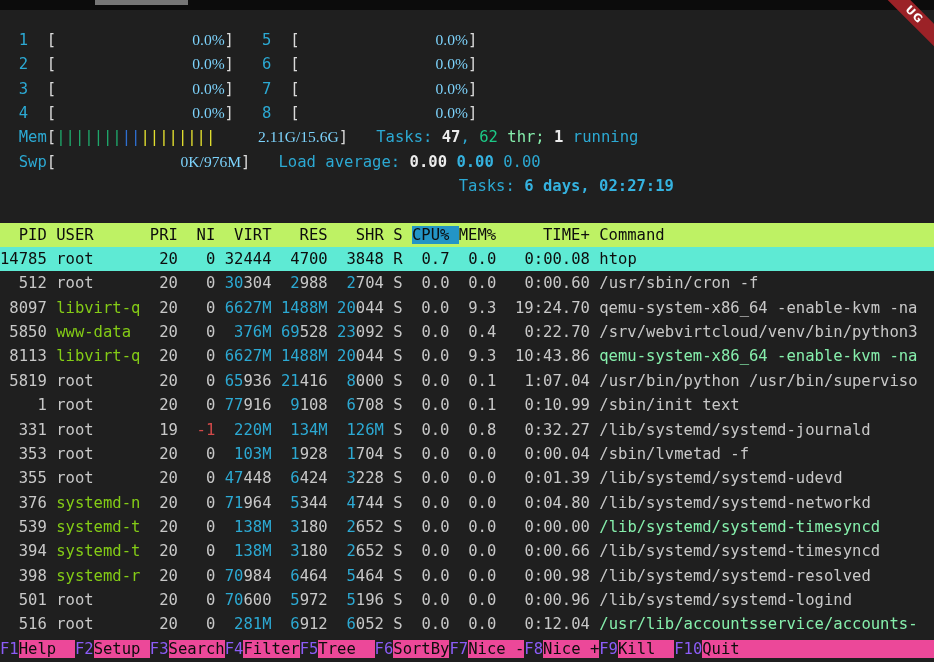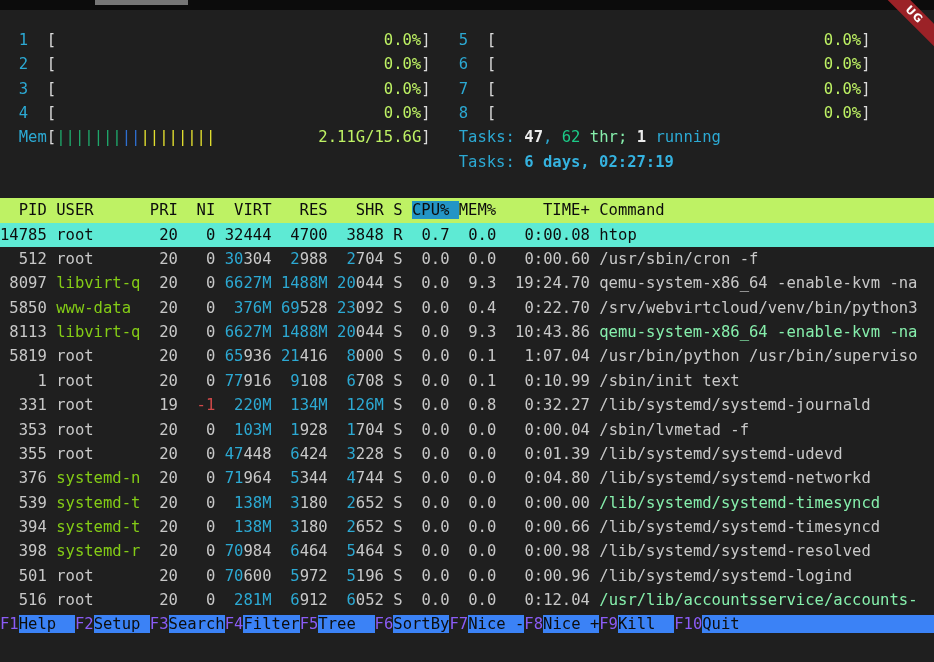--- a/index.html
+++ b/index.html
@@ -15,48 +15,49 @@
   .line{white-space:pre;height:24.35px;color:#c8c8c8;}
   .cyan{color:#2ca9d3;}
   .bcyan{color:#35b2df;font-weight:bold;}
   .white{color:#c8c8c8;}
   .bwhite{color:#ececec;font-weight:bold;}
   .dim{color:#84cc16;}
   .green{color:#86efac;}
   .bgreen{color:#1cc987;font-weight:normal;}
   .red{color:#d14949;}
   .bracket{color:#dadada;}
-  .mval{color:#bef264;}
+  .mval{color:#7dd3fc;font-family:Liberation Serif, serif;}
   .bar-green{color:#1fa86b;}
   .bar-blue{color:#2f6fd0;}
   .bar-yellow{color:#e2df30;}
   .hdr{background:#bef264;color:#0d0d0d;}
   .hdr span{color:#0d0d0d;}
   .hdr .sortcol{background:#2395c6;}
   .prow.sel{background:#5eead4;}
   .prow.sel span{color:#0d0d0d !important;font-weight:normal;}
   .fk .key{color:#8b5cf6;}
-  .fk .flab{background:#3b82f6;color:#0d0d0d;}
+  .fk .flab{background:#ec4899;color:#0d0d0d;}
 </style>
 </head>
 <body>
 
 <div class="screen">
   <div class="topbar">
     <div class="tab"></div>
   </div>
   <div class="ribbon-wrap">
     <div class="ribbon-band">UG</div>
   </div>
   <div class="term" id="term">
       <div class="line"><span class="cyan">  1  </span><span class="bracket">[</span><span class="mval">                                   0.0%</span><span class="bracket">]</span><span>   </span><span class="cyan">5  </span><span class="bracket">[</span><span class="mval">                                   0.0%</span><span class="bracket">]</span></div>
       <div class="line"><span class="cyan">  2  </span><span class="bracket">[</span><span class="mval">                                   0.0%</span><span class="bracket">]</span><span>   </span><span class="cyan">6  </span><span class="bracket">[</span><span class="mval">                                   0.0%</span><span class="bracket">]</span></div>
       <div class="line"><span class="cyan">  3  </span><span class="bracket">[</span><span class="mval">                                   0.0%</span><span class="bracket">]</span><span>   </span><span class="cyan">7  </span><span class="bracket">[</span><span class="mval">                                   0.0%</span><span class="bracket">]</span></div>
       <div class="line"><span class="cyan">  4  </span><span class="bracket">[</span><span class="mval">                                   0.0%</span><span class="bracket">]</span><span>   </span><span class="cyan">8  </span><span class="bracket">[</span><span class="mval">                                   0.0%</span><span class="bracket">]</span></div>
       <div class="line"><span class="cyan">  Mem</span><span class="bracket">[</span><span class="bar-green">|||||||</span><span class="bar-blue">||</span><span class="bar-yellow">||||||||</span><span class="mval">           2.11G/15.6G</span><span class="bracket">]</span><span>   </span><span class="cyan">Tasks: </span><span class="bwhite">47</span><span class="cyan">, </span><span class="bgreen">62</span><span class="green"> thr; </span><span class="bwhite">1</span><span class="cyan"> running</span></div>
+      <div class="line"><span class="cyan">  Swp</span><span class="bracket">[</span><span class="mval">                                0K/976M</span><span class="bracket">]</span><span>   </span><span class="cyan">Load average: </span><span class="bwhite">0.00</span><span> </span><span class="bcyan">0.00</span><span> </span><span class="cyan">0.00</span></div>
       <div class="line"><span>                                                 </span><span class="cyan">Tasks: </span><span class="bcyan">6 days, 02:27:19</span></div>
       <div class="line"> </div>
       <div class="line hdr"><span>  PID </span><span>USER      </span><span>PRI </span><span> NI </span><span> VIRT </span><span>  RES </span><span>  SHR </span><span>S </span><span class="sortcol">CPU% </span><span>MEM% </span><span>    TIME+ </span><span>Command</span></div>
       <div class="line prow sel"><span class="white">14785 </span><span class="white">root      </span><span class="white"> 20 </span><span class="white">  0 </span><span class="cyan">32</span><span class="white">444</span><span class="white"> </span><span class="white"> </span><span class="cyan">4</span><span class="white">700</span><span class="white"> </span><span class="white"> </span><span class="cyan">3</span><span class="white">848</span><span class="white"> </span><span class="white">R </span><span class="white"> 0.7 </span><span class="white"> 0.0 </span><span class="white">  0:00.08 </span><span class="white">htop</span></div>
       <div class="line prow"><span class="white">  512 </span><span class="white">root      </span><span class="white"> 20 </span><span class="white">  0 </span><span class="cyan">30</span><span class="white">304</span><span class="white"> </span><span class="white"> </span><span class="cyan">2</span><span class="white">988</span><span class="white"> </span><span class="white"> </span><span class="cyan">2</span><span class="white">704</span><span class="white"> </span><span class="white">S </span><span class="white"> 0.0 </span><span class="white"> 0.0 </span><span class="white">  0:00.60 </span><span class="white">/usr/sbin/cron -f</span></div>
       <div class="line prow"><span class="white"> 8097 </span><span class="dim">libvirt-q </span><span class="white"> 20 </span><span class="white">  0 </span><span class="cyan">6627M</span><span class="white"> </span><span class="cyan">1488M</span><span class="white"> </span><span class="cyan">20</span><span class="white">044</span><span class="white"> </span><span class="white">S </span><span class="white"> 0.0 </span><span class="white"> 9.3 </span><span class="white"> 19:24.70 </span><span class="white">qemu-system-x86_64 -enable-kvm -na</span></div>
       <div class="line prow"><span class="white"> 5850 </span><span class="dim">www-data  </span><span class="white"> 20 </span><span class="white">  0 </span><span class="white"> </span><span class="cyan">376M</span><span class="white"> </span><span class="cyan">69</span><span class="white">528</span><span class="white"> </span><span class="cyan">23</span><span class="white">092</span><span class="white"> </span><span class="white">S </span><span class="white"> 0.0 </span><span class="white"> 0.4 </span><span class="white">  0:22.70 </span><span class="white">/srv/webvirtcloud/venv/bin/python3</span></div>
       <div class="line prow"><span class="white"> 8113 </span><span class="dim">libvirt-q </span><span class="white"> 20 </span><span class="white">  0 </span><span class="cyan">6627M</span><span class="white"> </span><span class="cyan">1488M</span><span class="white"> </span><span class="cyan">20</span><span class="white">044</span><span class="white"> </span><span class="white">S </span><span class="white"> 0.0 </span><span class="white"> 9.3 </span><span class="white"> 10:43.86 </span><span class="green">qemu-system-x86_64 -enable-kvm -na</span></div>
       <div class="line prow"><span class="white"> 5819 </span><span class="white">root      </span><span class="white"> 20 </span><span class="white">  0 </span><span class="cyan">65</span><span class="white">936</span><span class="white"> </span><span class="cyan">21</span><span class="white">416</span><span class="white"> </span><span class="white"> </span><span class="cyan">8</span><span class="white">000</span><span class="white"> </span><span class="white">S </span><span class="white"> 0.0 </span><span class="white"> 0.1 </span><span class="white">  1:07.04 </span><span class="white">/usr/bin/python /usr/bin/superviso</span></div>
       <div class="line prow"><span class="white">    1 </span><span class="white">root      </span><span class="white"> 20 </span><span class="white">  0 </span><span class="cyan">77</span><span class="white">916</span><span class="white"> </span><span class="white"> </span><span class="cyan">9</span><span class="white">108</span><span class="white"> </span><span class="white"> </span><span class="cyan">6</span><span class="white">708</span><span class="white"> </span><span class="white">S </span><span class="white"> 0.0 </span><span class="white"> 0.1 </span><span class="white">  0:10.99 </span><span class="white">/sbin/init text</span></div>

